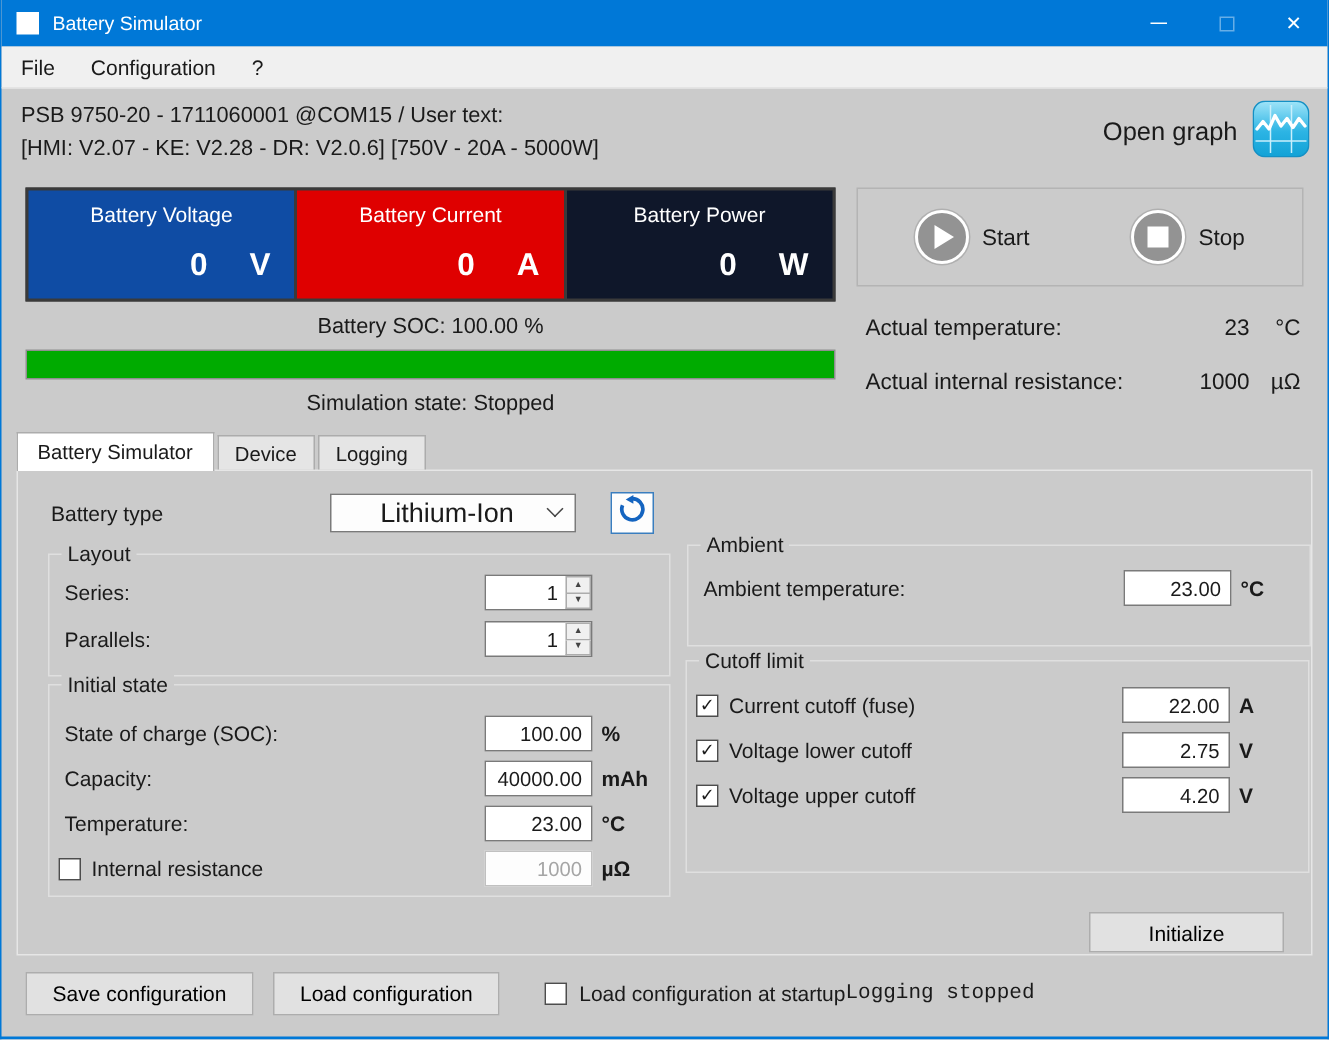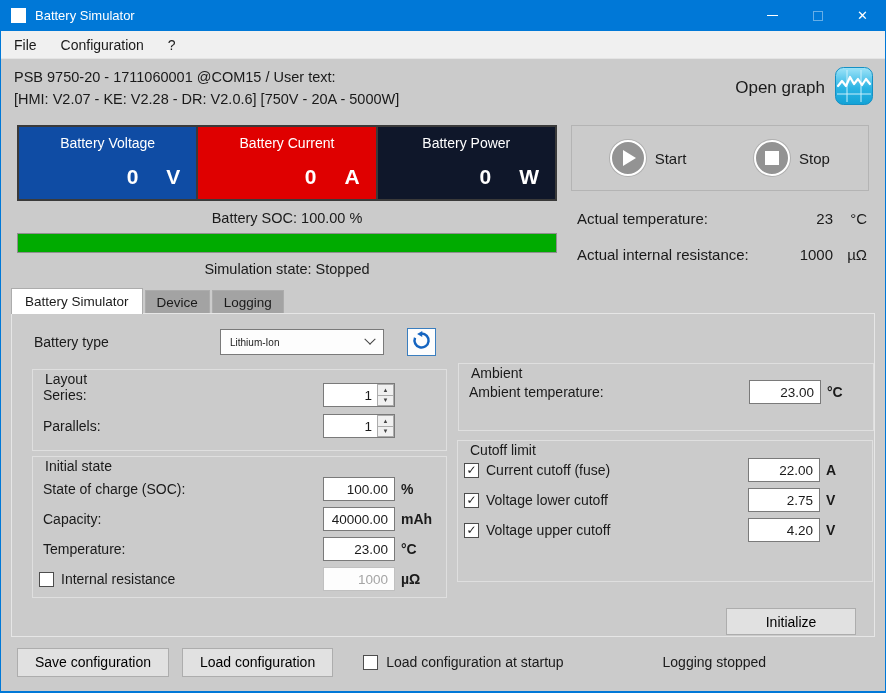--- a/index.html
+++ b/index.html
@@ -43,31 +43,31 @@
   .circle-btn { width:36px; height:36px; border-radius:50%; background:#939393; border:2px solid #fff; box-shadow:0 0 0 1px #b0b0b0; display:flex; align-items:center; justify-content:center; }
   .play-glyph { width:0; height:0; border-left:13px solid #fff; border-top:8px solid transparent; border-bottom:8px solid transparent; margin-left:4px; }
   .stop-glyph { width:14px; height:14px; background:#fff; }
   .transport-label { font-size:15px; }
   .actual-row { display:flex; margin-top:19px; font-size:15px; padding:0 2px 0 6px; }
   .actual-label { flex:1; }
   .actual-value { width:60px; text-align:right; }
   .actual-unit { width:34px; text-align:right; }
   
   .tabstrip { display:flex; align-items:flex-end; padding-left:10px; height:26px; position:relative; z-index:2; }
-  .tab { background:#a3a3a3; border:1px solid #acacac; border-bottom:none; height:23px; display:flex; align-items:center; padding:0 11px; font-size:13.5px; margin-right:2px; }
+  .tab { background:#e5e5e5; border:1px solid #acacac; border-bottom:none; height:23px; display:flex; align-items:center; padding:0 11px; font-size:13.5px; margin-right:2px; }
   .tab.active { background:#ffffff; height:26px; margin-bottom:-1px; padding:0 13px; }
   .tab-panel { position:relative; margin:0 10px; height:324px; background:#cbcbcb; border:1px solid #e6e6e6; z-index:1; }
   
   .bt-label { position:absolute; left:22px; top:20px; font-size:14px; }
-  .combo { position:absolute; left:208px; top:15px; width:164px; height:26px; background:#fdfdfd; border:1px solid #7a7a7a; display:flex; align-items:center; padding:0 9px; font-size:10px; }
+  .combo { position:absolute; left:208px; top:15px; width:164px; height:26px; background:#fdfdfd; border:1px solid #7a7a7a; display:flex; align-items:center; padding:0 9px; font-size:18px;text-align:center; }
   .combo-text { flex:1; }
   .chevron { width:8px; height:8px; border-right:1.4px solid #444; border-bottom:1.4px solid #444; transform:rotate(45deg) translate(-2px,-2px); }
   .refresh-btn { position:absolute; left:395px; top:14px; width:29px; height:28px; background:#fdfdfd; border:1px solid #3a7ebf; display:flex; align-items:center; justify-content:center; }
   .groupbox { position:absolute; border:1px solid #dfdfdf; }
-  .group-title { position:absolute; top:-9px; left:8px; background:#cbcbcb; padding:0 4px; font-size:14px;margin-top:10px; }
+  .group-title { position:absolute; top:-9px; left:8px; background:#cbcbcb; padding:0 4px; font-size:14px; }
   .g-row { position:absolute; height:24px; display:flex; align-items:center; left:0; right:0; }
   .g-label { position:absolute; left:10px; font-size:14px; white-space:nowrap; }
   .g-label.after-cb { left:28px; }
   .num-wrap { position:absolute; left:290px; width:72px; height:24px; }
   .num { width:72px; height:24px; border:1px solid #7a7a7a; background:#fff; text-align:right; padding:0 6px; font-size:13.5px; font-family:"Liberation Sans","DejaVu Sans",sans-serif; color:#1a1a1a; }
   .num.disabled { color:#a5a5a5; border-color:#c0c0c0; background:#fdfdfd; }
   .num.spin-num { padding-right:22px; }
   .spin { position:absolute; right:1px; top:1px; width:17px; height:22px; display:flex; flex-direction:column; }
   .spin-btn { flex:1; background:#f0f0f0; border:1px solid #acacac; display:flex; align-items:center; justify-content:center; font-size:6px; color:#444; line-height:1; }
   .spin-btn + .spin-btn { border-top:none; }
@@ -75,21 +75,21 @@
   .cb { position:absolute; left:6px; width:15px; height:15px; background:#fff; border:1px solid #4d4d4d; display:flex; align-items:center; justify-content:center; }
   .cb.checked::after { content:"✓"; font-size:12px; color:#1a1a1a; line-height:1; }
   .btn { background:#e1e1e1; border:1px solid #adadad; font-size:14px; font-family:"Liberation Sans","DejaVu Sans",sans-serif; display:flex; align-items:center; justify-content:center; }
   .initialize-btn { position:absolute; right:18px; top:294px; width:130px; height:27px; }
   
   .footer { height:56px; display:flex; align-items:center; padding:0 20px 6px 16px; }
   .footer-btn { height:29px; padding:0 17px; margin-right:13px; }
   .footer-check { display:flex; align-items:center; margin-left:17px; gap:8px; }
   .cb-footer { position:static; }
   .footer-check-label { font-size:14px; }
-  .footer-status { flex:1; text-align:center; font-size:14px; }
+  .footer-status { flex:1; text-align:left; font-size:14px;font-family:Liberation Mono, monospace; }
 </style>
 </head>
 <body>
 
 <div class="window">
 
   <div class="titlebar">
     <span class="app-icon"></span>
     <span class="title-text">Battery Simulator</span>
     <span class="tb-spacer"></span>

